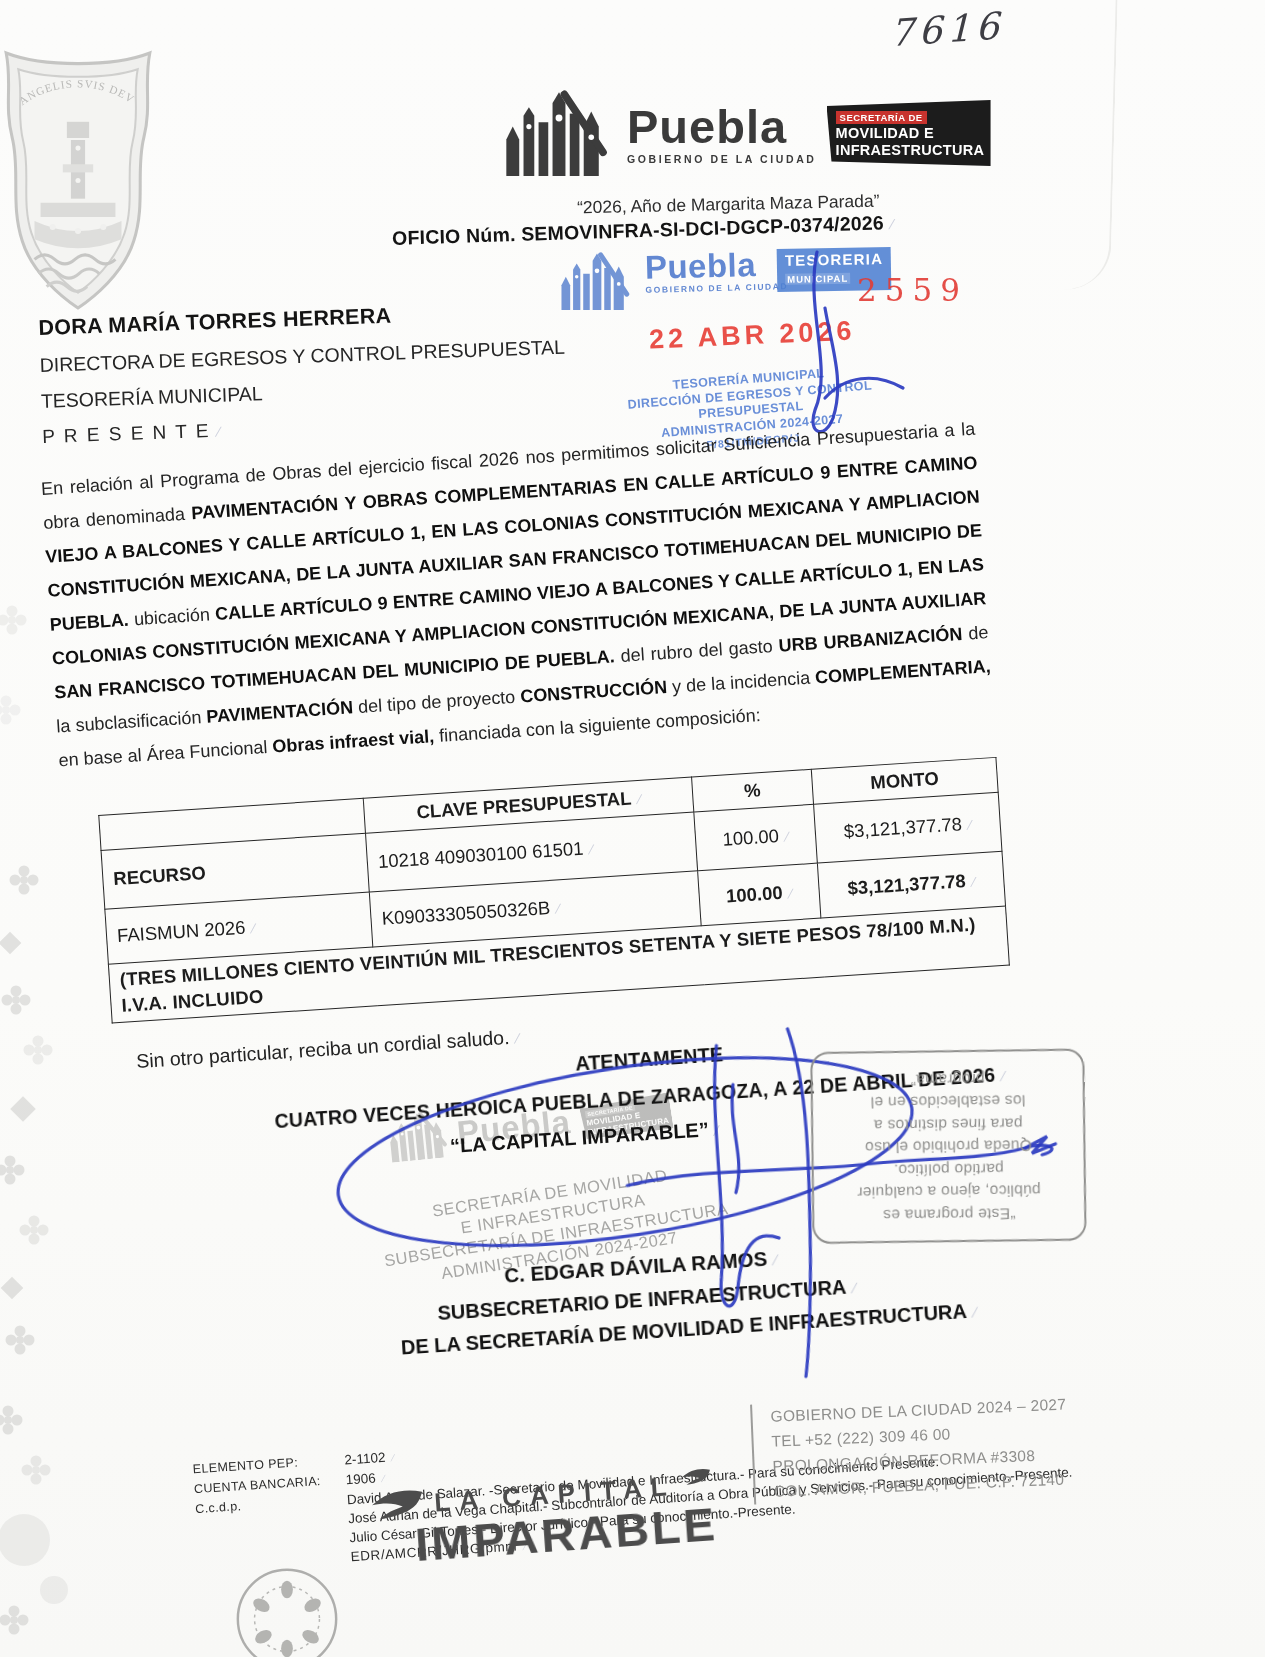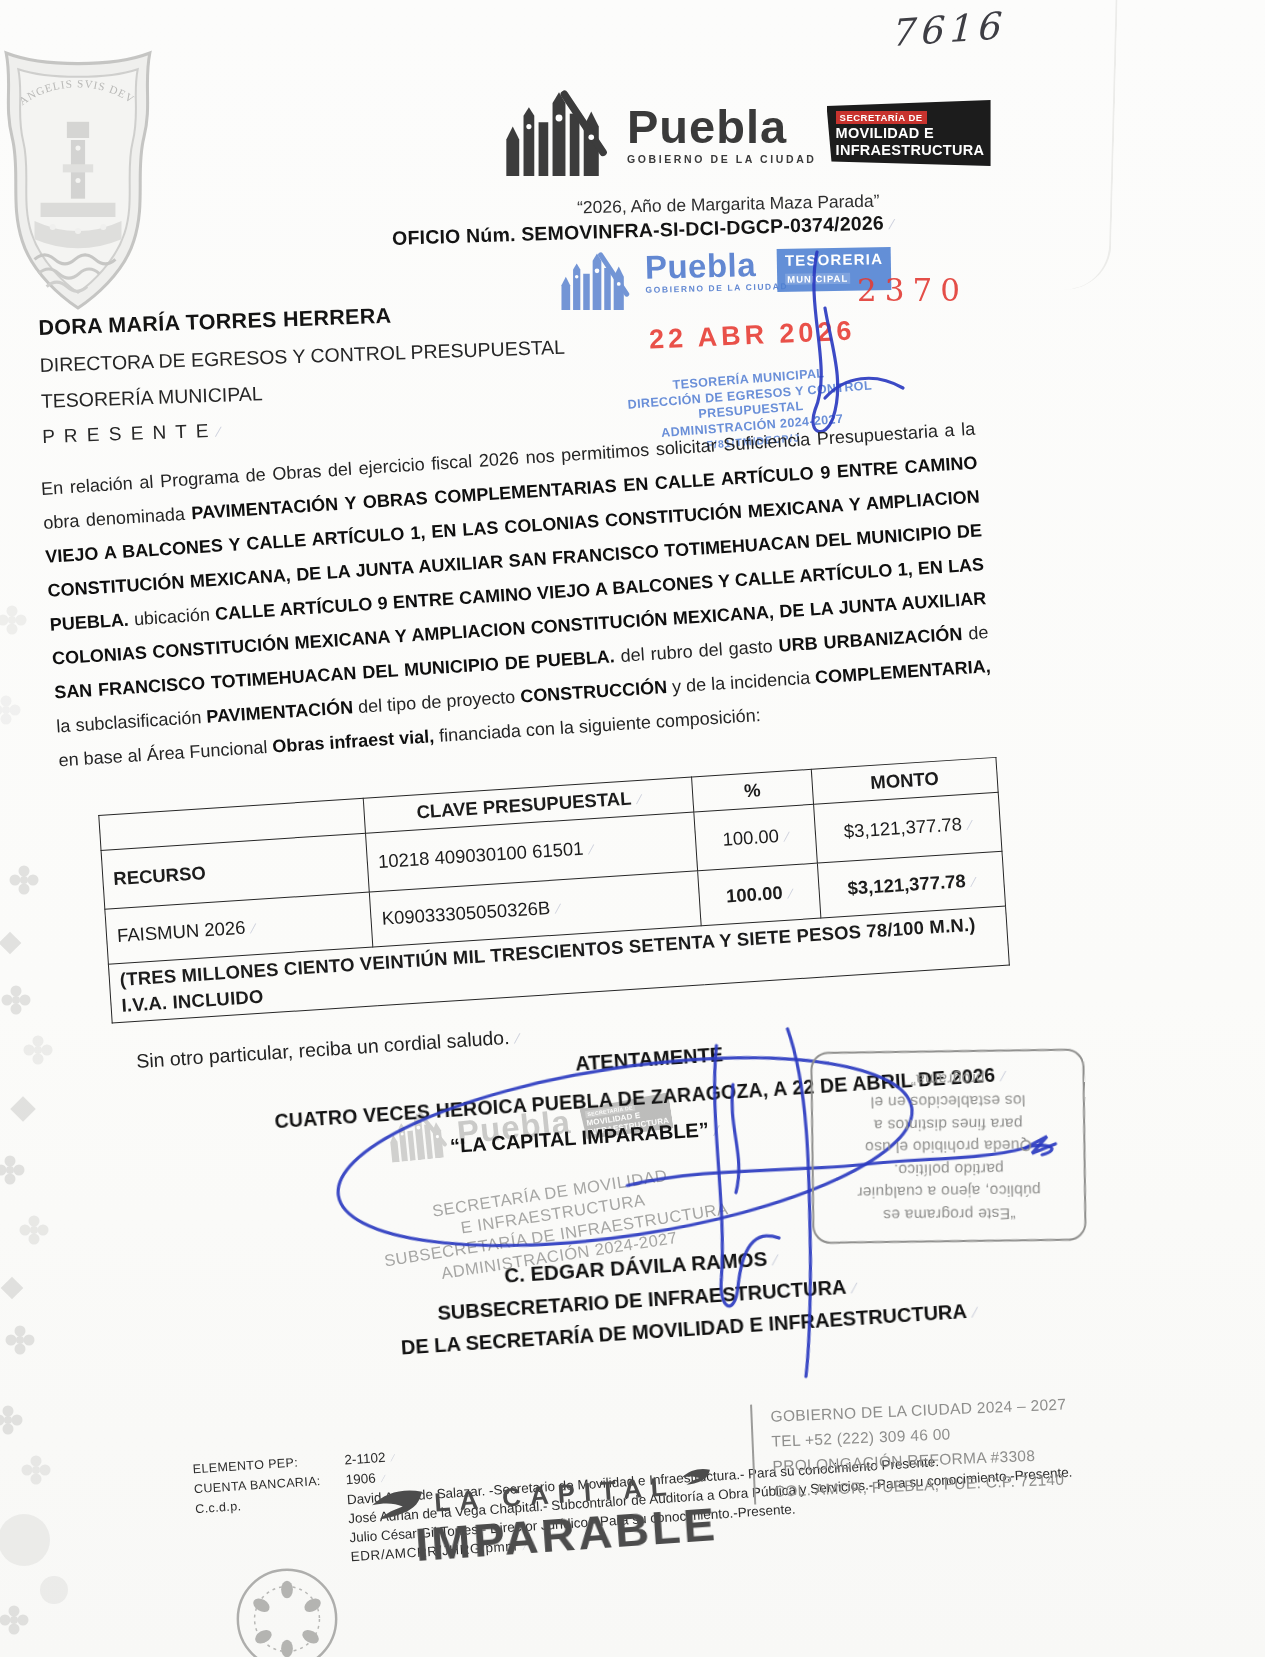--- a/index.html
+++ b/index.html
@@ -211,21 +211,21 @@
         <use href="#skyline"></use>
       </svg>
     <div class="rword">
       <div class="w">Puebla</div>
       <div class="s">GOBIERNO DE LA CIUDAD</div>
     </div>
     <div class="tbadge">
       <div class="b1">TESORERIA</div>
       <span class="b2">MUNICIPAL</span>
     </div>
-    <div class="rfolio">2370</div>
+    <div class="rfolio">2559</div>
     <div class="rdate">22 ABR 2026</div>
     <div class="rlines">
         <div class="rline">TESORERÍA MUNICIPAL</div>
         <div class="rline">DIRECCIÓN DE EGRESOS Y CONTROL</div>
         <div class="rline">PRESUPUESTAL</div>
         <div class="rline">ADMINISTRACIÓN 2024-2027</div>
         <div class="rline">F/81/TM/DECP/J</div>
       </div>
   </div>
   <svg class="pen-top" viewBox="0 0 230 230">

